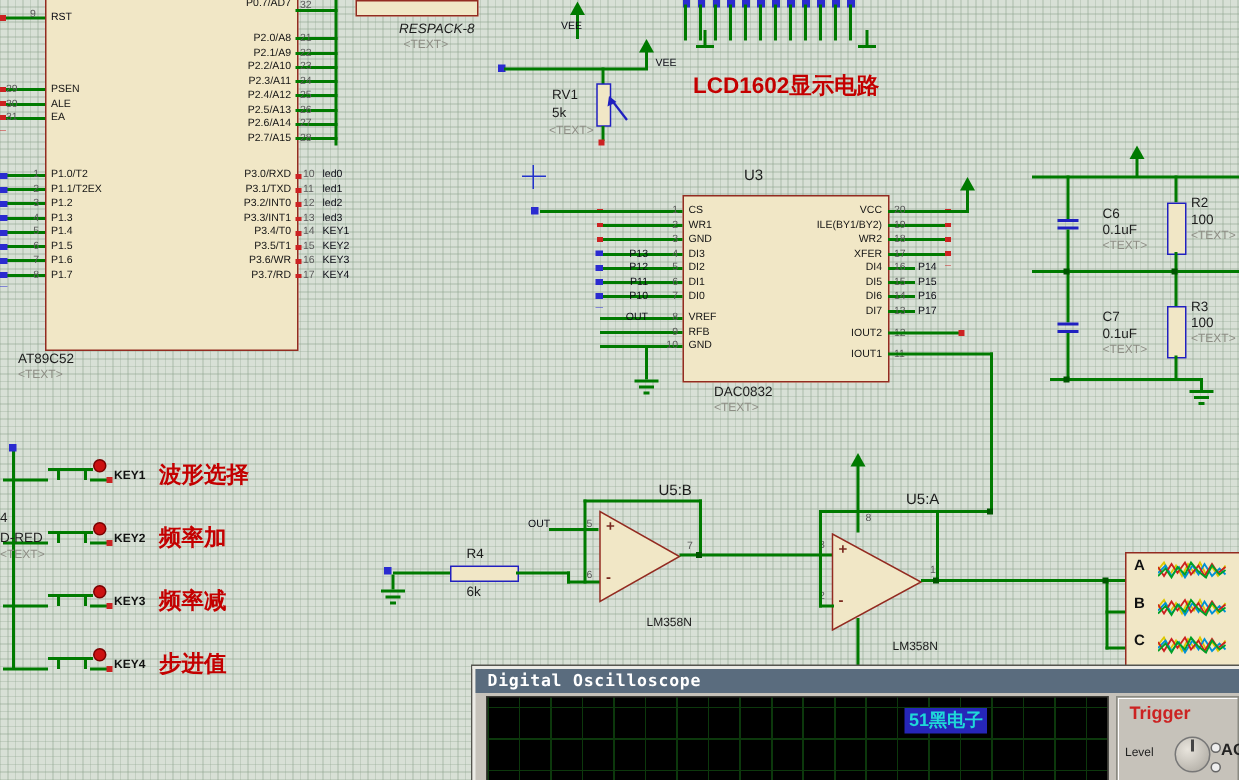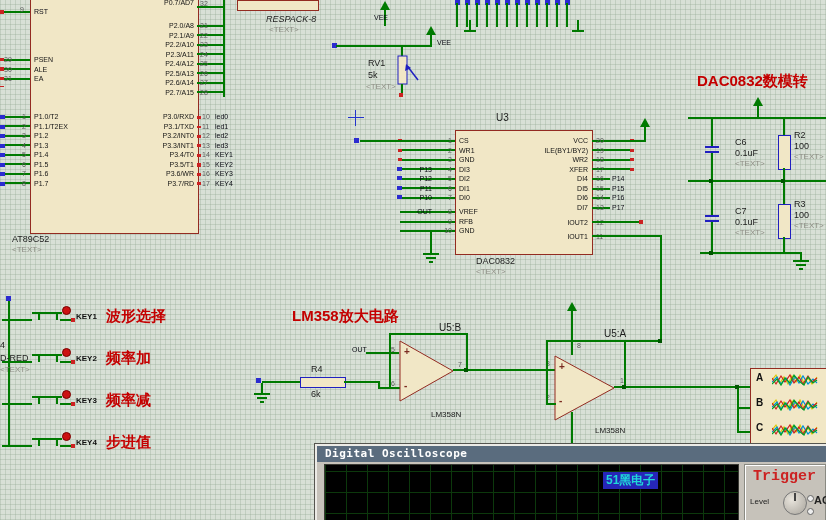--- a/index.html
+++ b/index.html
@@ -54,21 +54,21 @@
   
   .win{position:absolute;left:315px;top:444px;width:511px;height:92px;background:#c6c2ba;
        border:2px solid;border-color:#ecebe6 #62625c #62625c #ecebe6;box-shadow:0 0 0 1px #55554f;}
   .tbar{position:absolute;left:0;top:0;width:100%;height:16px;background:#5a6c7e;}
   .tbar span{display:block;padding-left:8px;font-family:"DejaVu Sans Mono",monospace;font-size:11px;font-weight:bold;color:#fff;line-height:16px;letter-spacing:.5px;}
   .screen{position:absolute;left:7px;top:18px;width:413px;height:70px;background:#000;border:1px solid #3a3a34;
      background-image:repeating-linear-gradient(0deg,#0c380c 0,#0c380c 1px,transparent 1px,transparent 21px),
                       repeating-linear-gradient(90deg,#0c380c 0,#0c380c 1px,transparent 1px,transparent 21px);}
   .wm{position:absolute;left:278px;top:7px;font-size:12px;font-weight:bold;color:#1fd8d8;background:#2626b8;padding:0 3px;white-space:nowrap;}
   .grp{position:absolute;left:427px;top:18px;width:80px;height:68px;border:1px solid #8a8a82;box-shadow:inset 1px 1px 0 #fff;}
-  .trig{position:absolute;left:8px;top:3px;font-size:15px;font-weight:bold;color:#cc2222;font-family:Liberation Mono, monospace;}
+  .trig{position:absolute;left:8px;top:3px;font-size:12px;font-weight:bold;color:#cc2222;}
   .lvl{position:absolute;left:5px;top:32px;font-size:8px;color:#222;}
   .knob{position:absolute;left:38px;top:26px;width:22px;height:22px;border-radius:50%;border:1px solid #777;
         background:radial-gradient(circle at 35% 35%, #e8e4dc, #a8a49c);}
   .knob i{position:absolute;left:10px;top:1px;width:2px;height:8px;background:#444;display:block;}
   .acdc{position:absolute;font-size:11px;color:#222;font-weight:bold;}
   .rdot{position:absolute;width:5px;height:5px;border-radius:50%;border:1px solid #666;background:#eee;}
 </style>
 </head>
 <body>
 
@@ -218,22 +218,21 @@
   <div class="sqrowb" style="left:455px;top:0;width:115px;"></div>
   <div class="stubsv" style="left:456px;top:3px;width:112px;height:24px;"></div>
   <div class="wh" style="left:464px;top:30px;width:12px;"></div>
   <div class="wv" style="left:469px;top:20px;height:10px;"></div>
   <div class="wh" style="left:572px;top:30px;width:12px;"></div>
   <div class="wv" style="left:577px;top:20px;height:10px;"></div>
 
   <div class="xh" style="left:348px;top:117px;width:16px;height:1px;"></div>
   <div class="xh" style="left:355px;top:110px;width:1px;height:16px;"></div>
 
-  <div class="cn" style="left:697px;top:72px;">DAC0832数模转</div>
-  <div class="cn" style="left:292px;top:307px;">LM358放大电路</div>
+  <div class="cn" style="left:462px;top:48px;">LCD1602显示电路</div>
 
   <div class="ref" style="left:496px;top:112px;font-size:10px;">U3</div>
   <div class="chip" style="left:455px;top:130px;width:136px;height:123px;"></div>
 
   <div class="stubs" style="left:400px;top:136px;width:55px;height:67px;"></div>
   <div class="sqcr" style="left:398px;top:139px;height:28px;"></div>
   <div class="sqcb" style="left:397px;top:167px;height:38px;"></div>
   <div class="pcol" style="left:459px;top:136px;">
 
   <div class="nm">CS</div>

